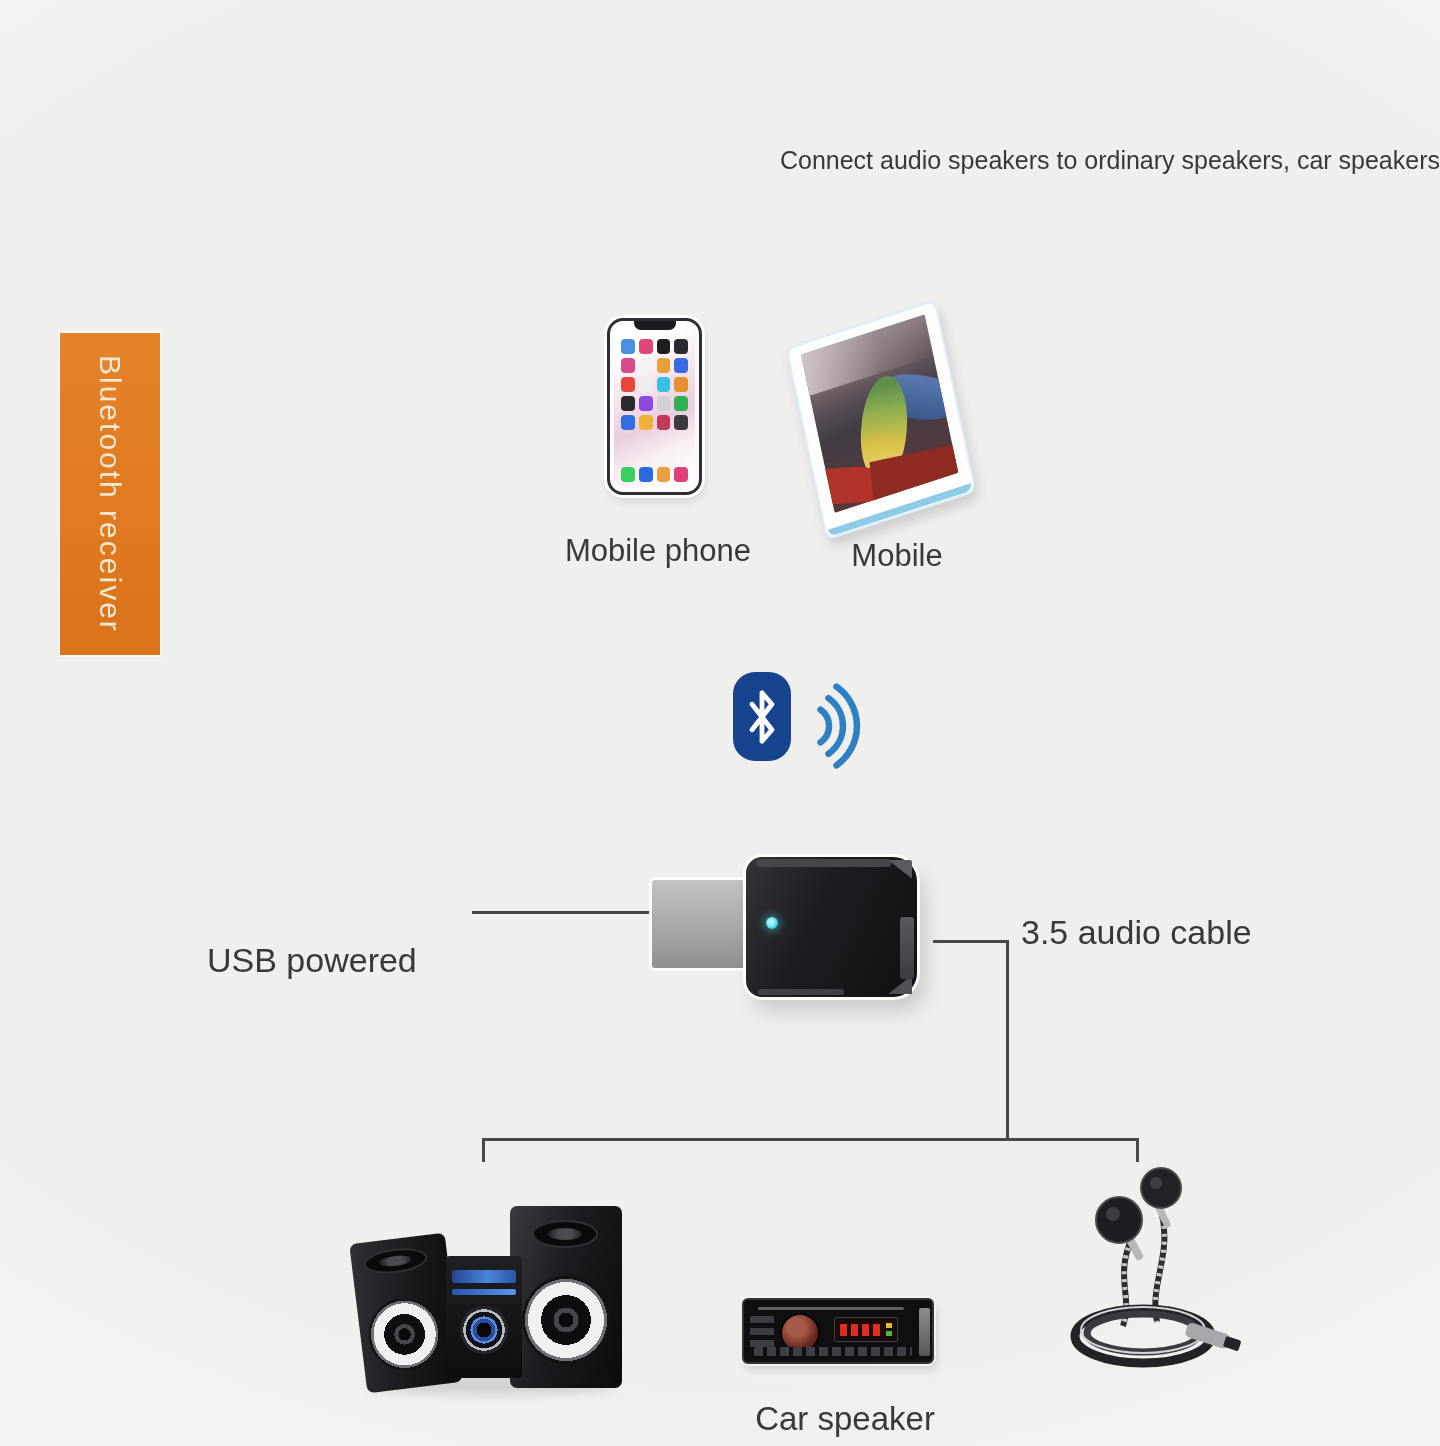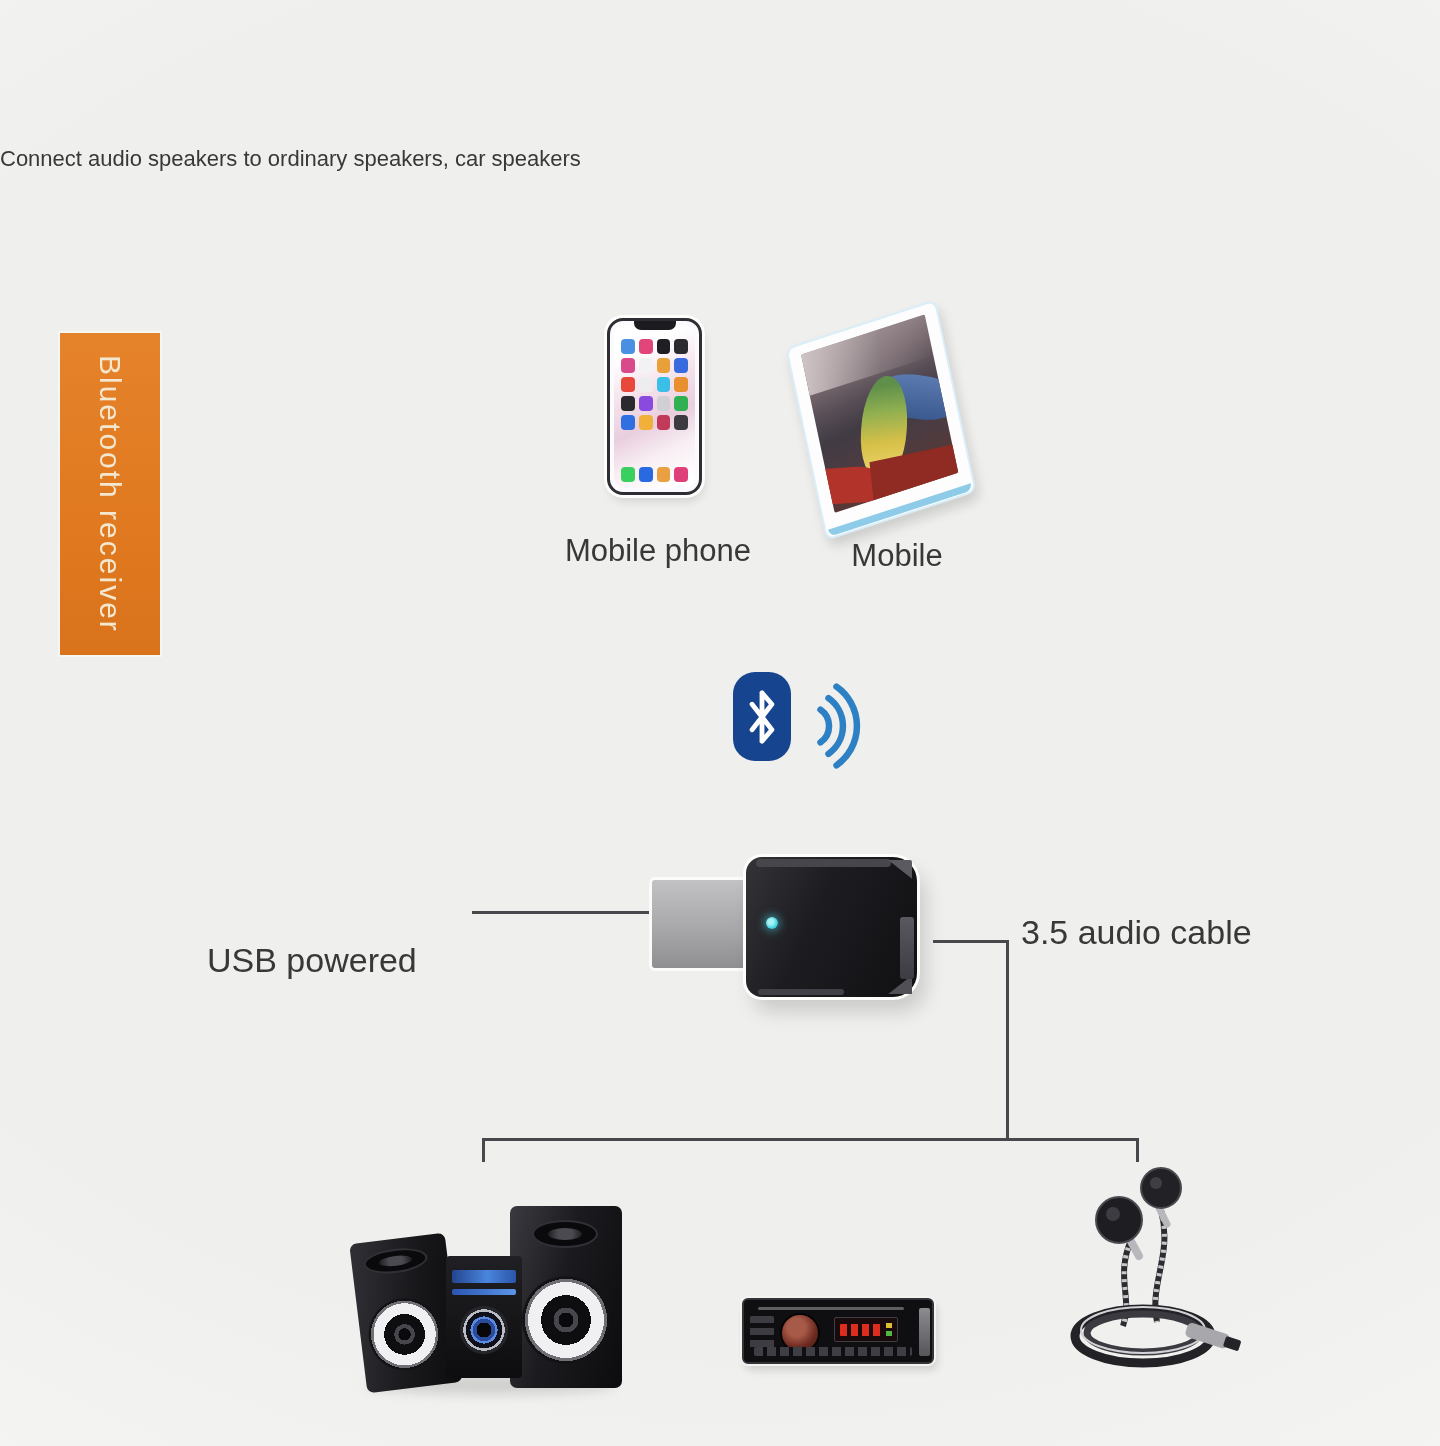--- a/index.html
+++ b/index.html
@@ -18,22 +18,22 @@
     background:radial-gradient(ellipse 115% 85% at 50% 45%, #efefed 55%, #f4f4f2 82%, #fbfbfa 100%);
   }
   .abs{position:absolute;}
 
   
   .title{
     left:0;right:0;top:40px;text-align:center;
     font-size:56px;font-weight:bold;color:var(--title-blue);letter-spacing:1px;
   }
   .subtitle{
-    left:0;right:0;top:146px;text-align:left;
-    font-size:22px;color:var(--label-dark);
+    left:0;right:0;top:146px;text-align:right;
+    font-size:25px;color:var(--label-dark);
   }
 
   
   .side-banner{
     left:60px;top:333px;width:100px;height:322px;
     background:linear-gradient(180deg,#e5832b 0%,var(--banner-orange) 60%,#d9731c 100%);
     display:flex;align-items:center;justify-content:center;
     box-shadow:0 0 0 2px #f6f6f4;
   }
   .side-banner span{
@@ -324,14 +324,15 @@
     <path d="M122 44 L132 64" stroke="#b8b8bc" stroke-width="7" stroke-linecap="round"></path>
 
     <circle cx="84" cy="60" r="23" fill="#1e1e22"></circle>
     <circle cx="84" cy="60" r="23" fill="none" stroke="#4a4a50" stroke-width="2"></circle>
     <circle cx="78" cy="54" r="7" fill="#3c3c42"></circle>
     <circle cx="126" cy="28" r="20" fill="#222226"></circle>
     <circle cx="126" cy="28" r="20" fill="none" stroke="#4a4a50" stroke-width="2"></circle>
     <circle cx="121" cy="23" r="6" fill="#3e3e44"></circle>
   </svg>
 
+  <div class="abs dev-label" style="left:730px;top:1400px;width:230px;font-size:33px;">Car speaker</div>
 
 </div>
 
 </body></html>

